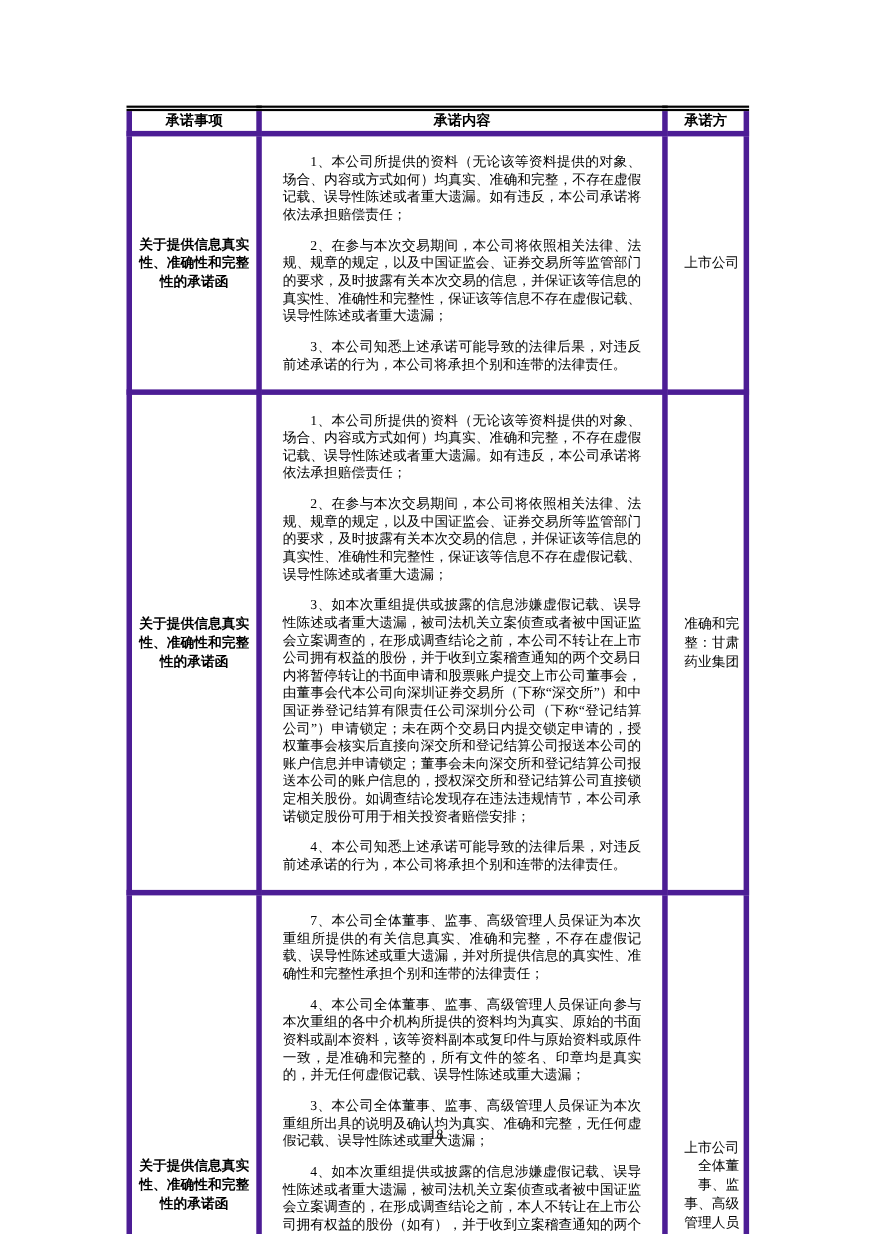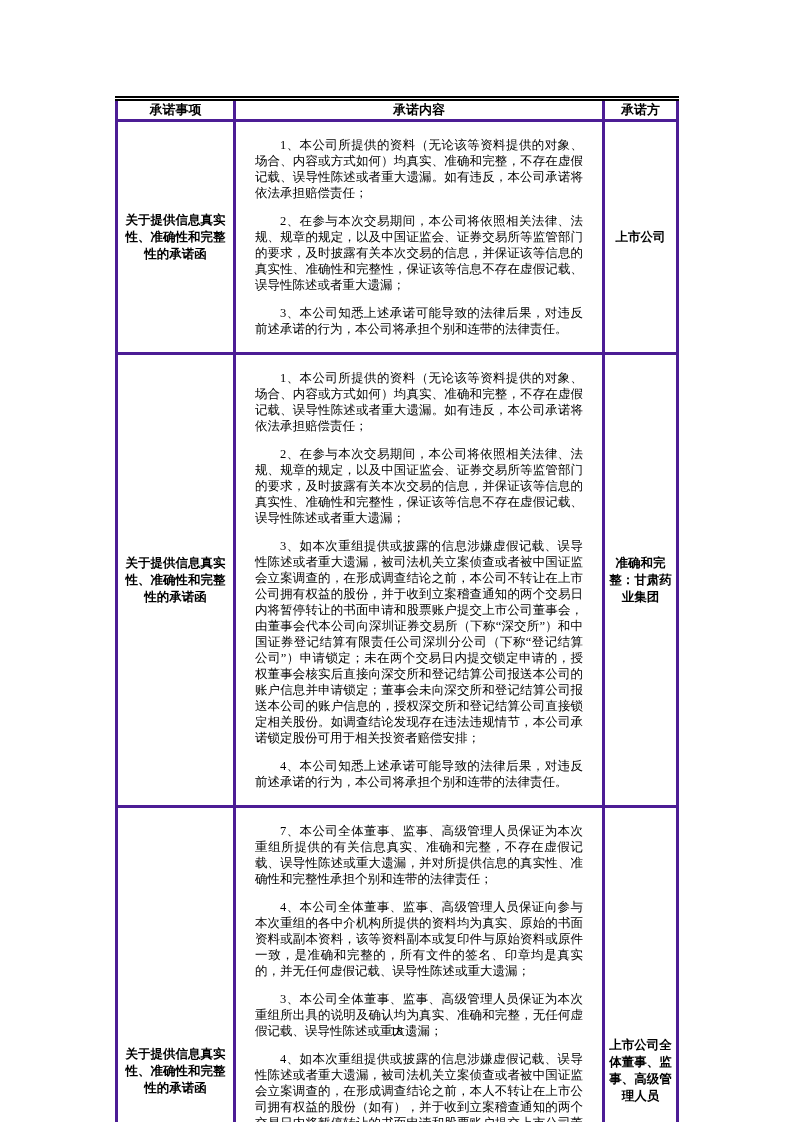--- a/index.html
+++ b/index.html
@@ -23,21 +23,21 @@
     border-collapse: collapse;
     table-layout: fixed;
     border-top: 5px double #000;
     border-bottom: 5px double #000;
     border-left: 1px solid #000;
     border-right: 1px solid #000;
   }
   col.c-item    { width: 118px; }
   col.c-content { width: 369px; }
   col.c-party   { width: 74px; }
-  th, td { border: 3px solid #4c1d95; vertical-align: middle; }
+  th, td { border: 5px solid #4c1d95; vertical-align: middle; }
   th {
     height: 22px;
     font-size: 13px;
     font-weight: bold;
     text-align: center;
     padding: 1px 2px;
     line-height: 16px;
   }
   td { font-size: 12.5px; line-height: 16px; }
   td.item-cell {
@@ -49,24 +49,23 @@
   td.content-cell {
     text-align: justify;
     padding: 3px 7px;
   }
   td.content-cell p {
     text-indent: 2em;
     text-align: justify;
     margin: 12px;
   }
   td.party-cell {
-    text-align: center;
+    text-align: right;
     padding: 2px 4px;
     line-height: 17px;
-    font-weight: bold;
   }
   tr.r1 td { height: 145px; }
   tr.r2 td { height: 311px; }
   tr.r3 td { height: 411px; }
   tr.r4 td { height: 28px; }
   .page-number {
     position: absolute;
     top: 1023px; left: 0;
     width: 100%;
     text-align: center;

